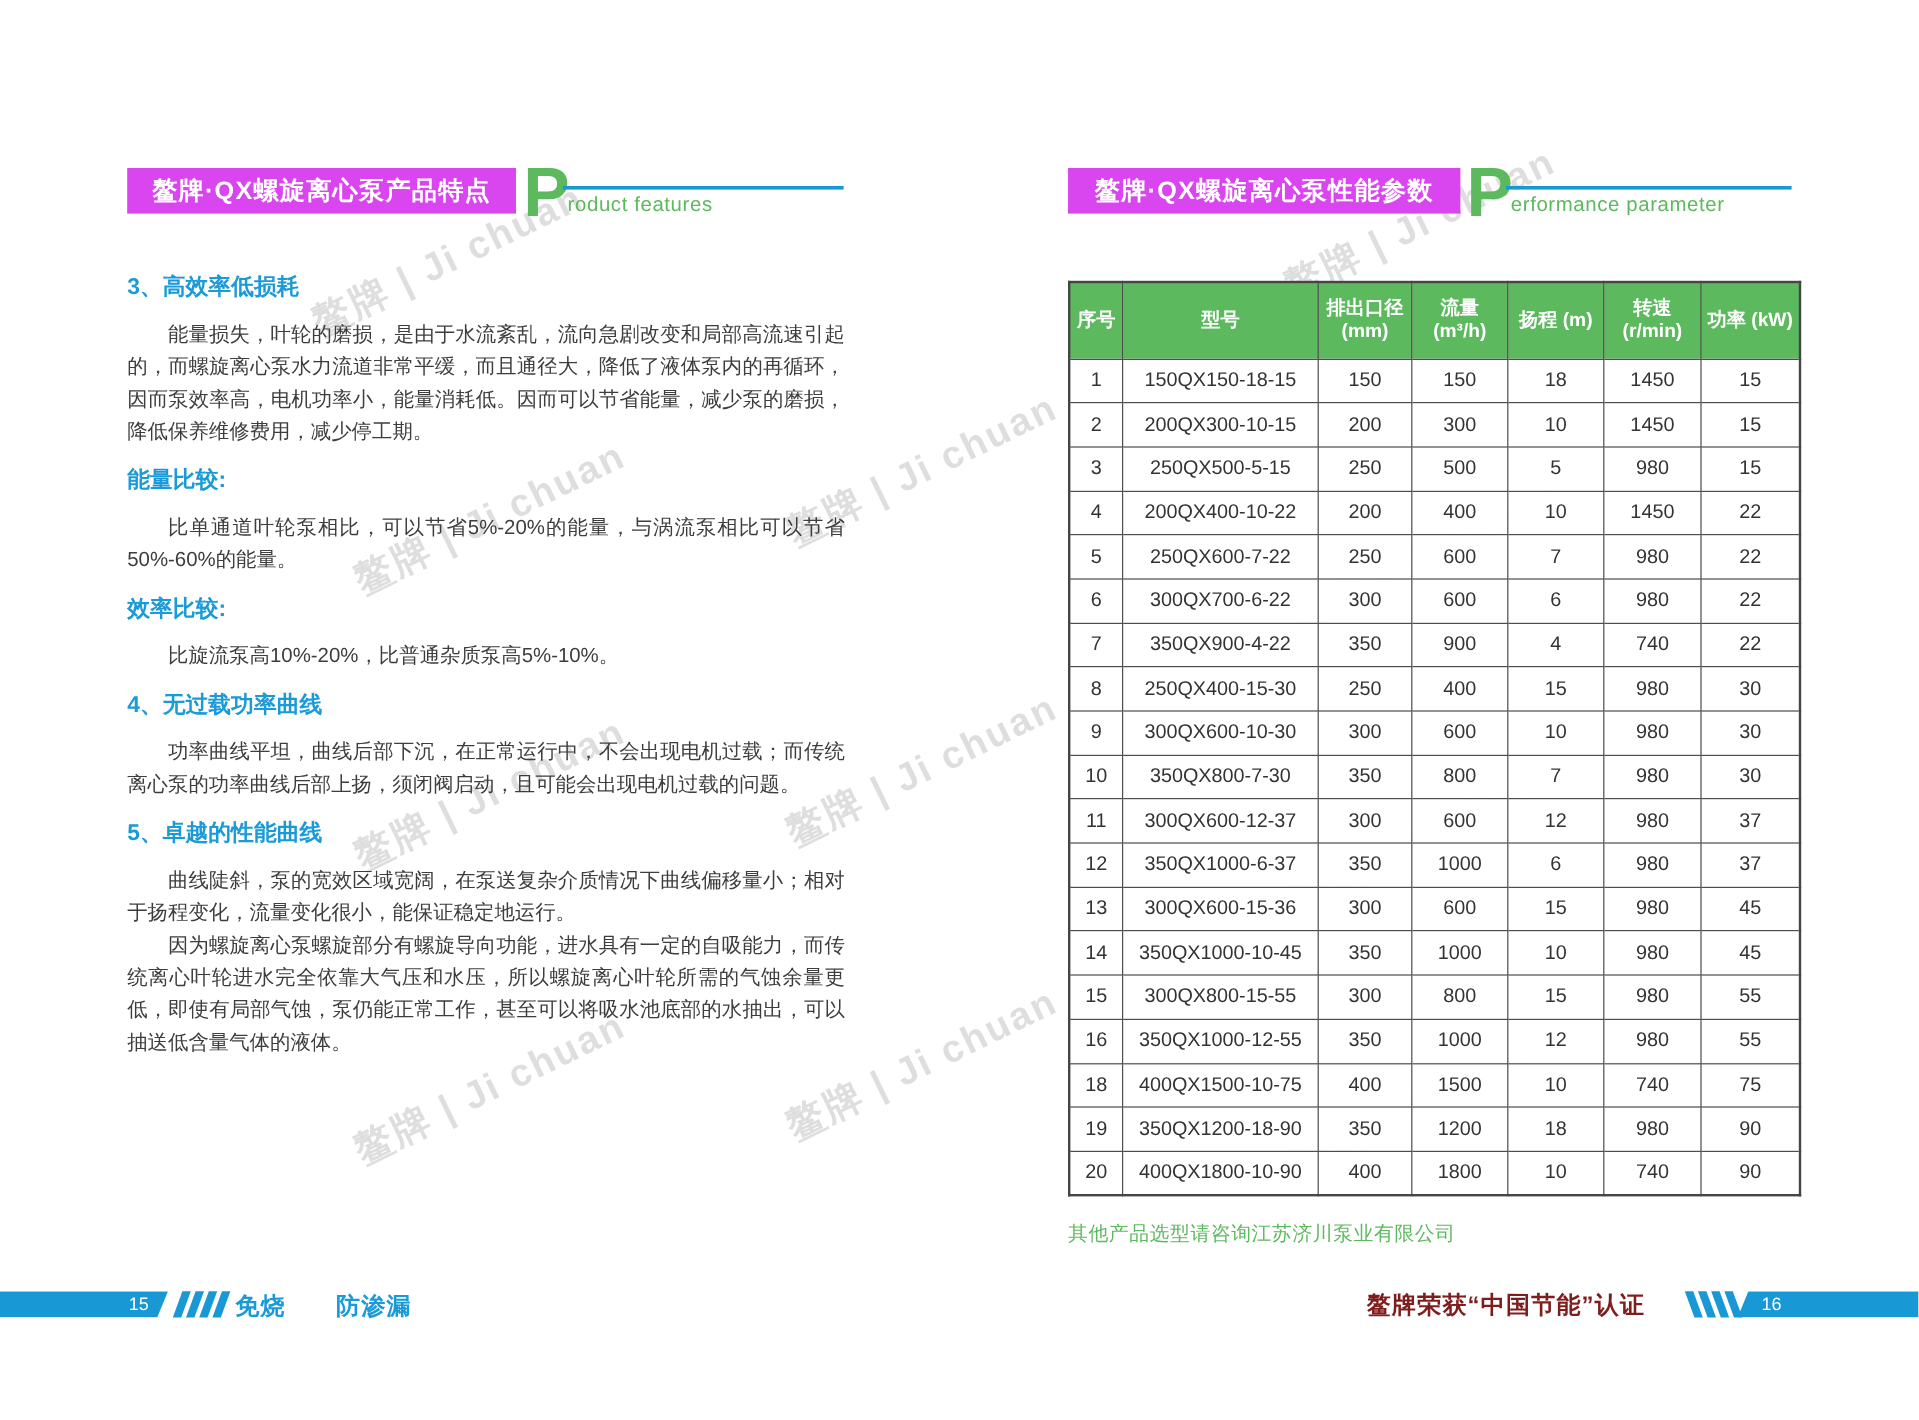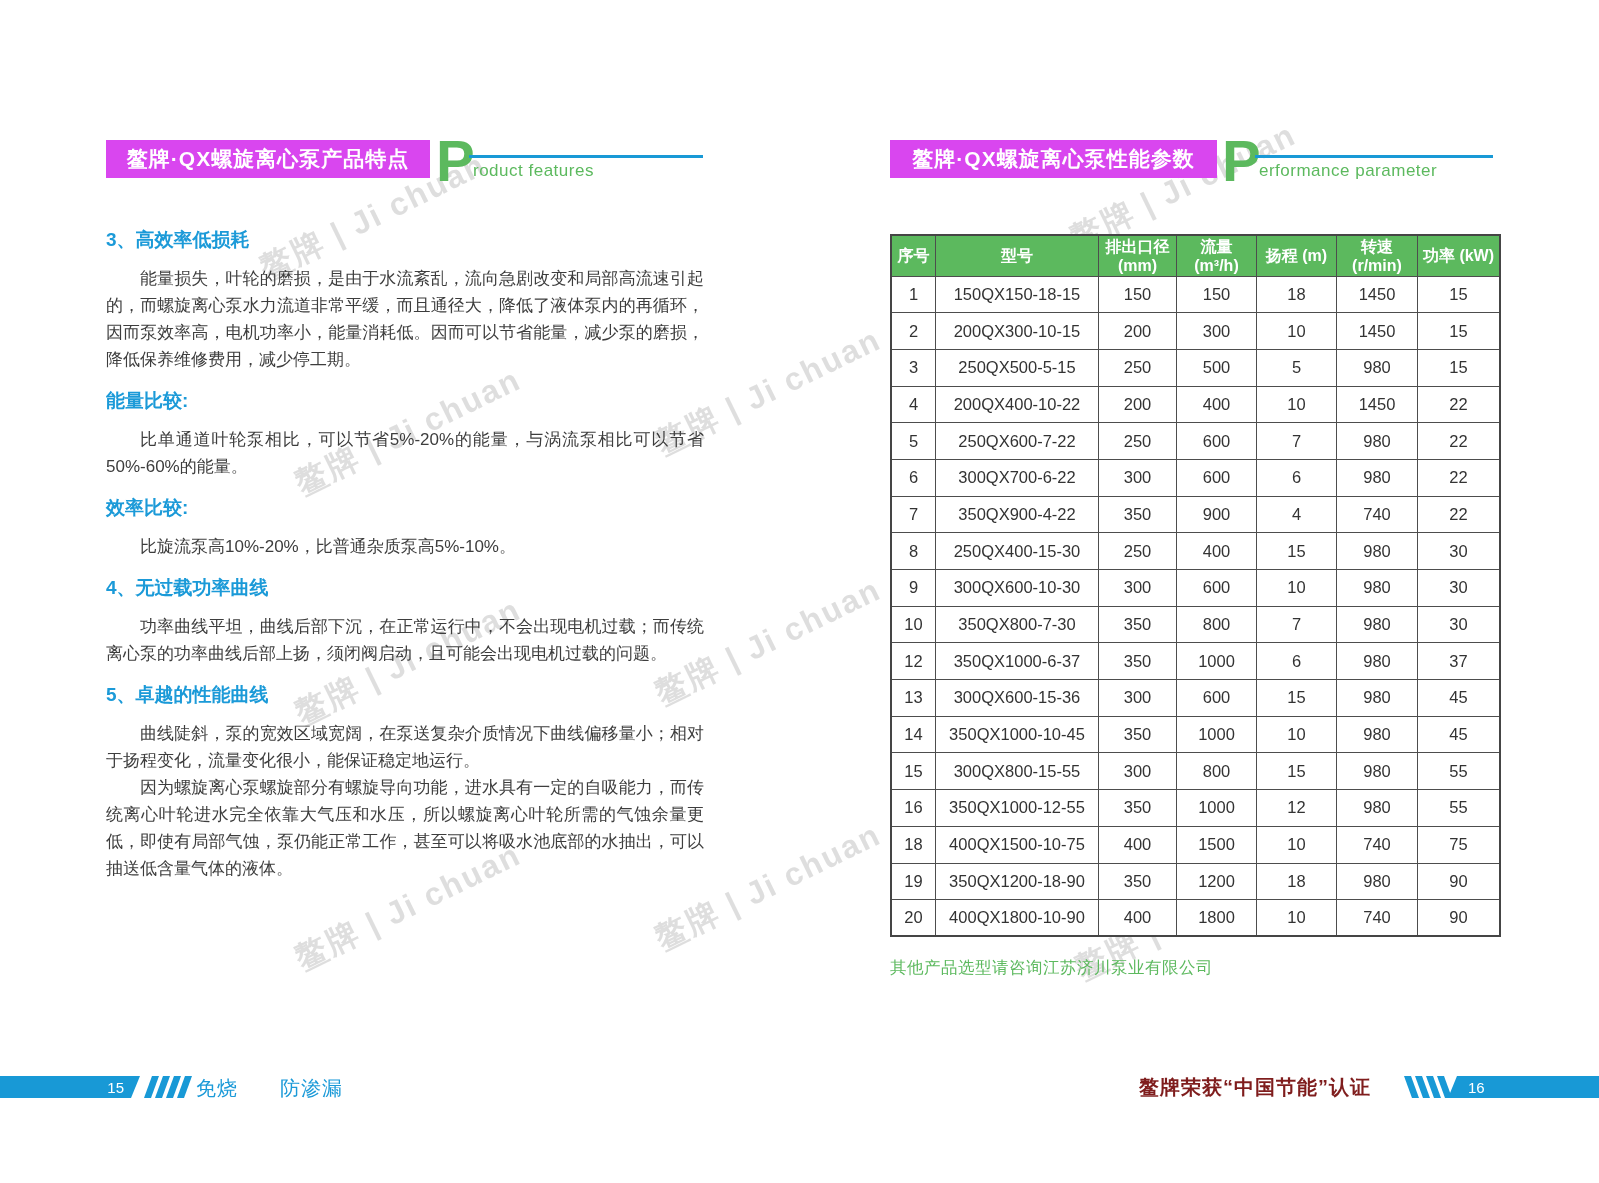--- a/index.html
+++ b/index.html
@@ -35,21 +35,21 @@
   .sec-p{
     font-size:17px;line-height:27px;color:#3d3d3d;margin:0;text-align:justify;text-indent:2em;
   }
   
   .right-col{position:absolute;left:890px;top:140px;width:603px;}
   table.perf{
     margin-top:32px;border-collapse:collapse;table-layout:fixed;width:601px;
     border:2px solid #454545;
   }
   table.perf th,table.perf td{border:1px solid #4d4d4d;text-align:center;vertical-align:middle;padding:0;}
-  table.perf thead tr{height:41px;margin-left:36px;}
+  table.perf thead tr{height:64px;margin-left:36px;}
   table.perf tbody tr{height:36.7px;}
   table.perf th{
     background:#5cb95e;color:#ffffff;font-size:16px;font-weight:700;line-height:19px;white-space:pre-line;
   }
   table.perf td{font-size:16.5px;color:#333333;background:#ffffff;}
   table.perf th:nth-child(1),table.perf td:nth-child(1){width:43px;}
   table.perf th:nth-child(2),table.perf td:nth-child(2){width:162px;}
   table.perf th:nth-child(3),table.perf td:nth-child(3){width:77px;}
   table.perf th:nth-child(4),table.perf td:nth-child(4){width:79px;}
   table.perf th:nth-child(5),table.perf td:nth-child(5){width:79px;}
@@ -62,21 +62,21 @@
   .foot-bar.left{left:0;width:140px;justify-content:flex-end;padding-right:16px;box-sizing:border-box;
     clip-path:polygon(0 0,100% 0,calc(100% - 9px) 100%,0 100%);}
   .foot-bar.right{left:1448px;width:151px;justify-content:flex-start;padding-left:20px;box-sizing:border-box;
     clip-path:polygon(9px 0,100% 0,100% 100%,0 100%);}
   .slash-group{position:absolute;top:1076px;display:flex;gap:4px;}
   .slash-group.left{left:148px;}
   .slash-group.right{left:1408px;}
   .slash{width:7px;height:22px;background:#1899d6;}
   .slash-group.left .slash{transform:skewX(-20deg);}
   .slash-group.right .slash{transform:skewX(20deg);}
-  .foot-label{position:absolute;top:1075px;font-size:20px;font-weight:400;color:#1b9ad8;letter-spacing:1px;}
+  .foot-label{position:absolute;top:1075px;font-size:20px;font-weight:700;color:#1b9ad8;letter-spacing:1px;}
   .foot-label.a{left:196px;}
   .foot-label.b{left:280px;}
   .foot-cert{position:absolute;top:1074px;left:1110px;width:290px;text-align:center;
     font-size:20px;font-weight:700;color:#7f1d1d;letter-spacing:1px;}
 </style>
 </head>
 <body>
 
 <div class="page">
 
@@ -230,20 +230,29 @@
           <tr>
             <td>10</td>
             <td>350QX800-7-30</td>
             <td>350</td>
             <td>800</td>
             <td>7</td>
             <td>980</td>
             <td>30</td>
           </tr>
           <tr>
+            <td>11</td>
+            <td>300QX600-12-37</td>
+            <td>300</td>
+            <td>600</td>
+            <td>12</td>
+            <td>980</td>
+            <td>37</td>
+          </tr>
+          <tr>
             <td>12</td>
             <td>350QX1000-6-37</td>
             <td>350</td>
             <td>1000</td>
             <td>6</td>
             <td>980</td>
             <td>37</td>
           </tr>
           <tr>
             <td>13</td>

